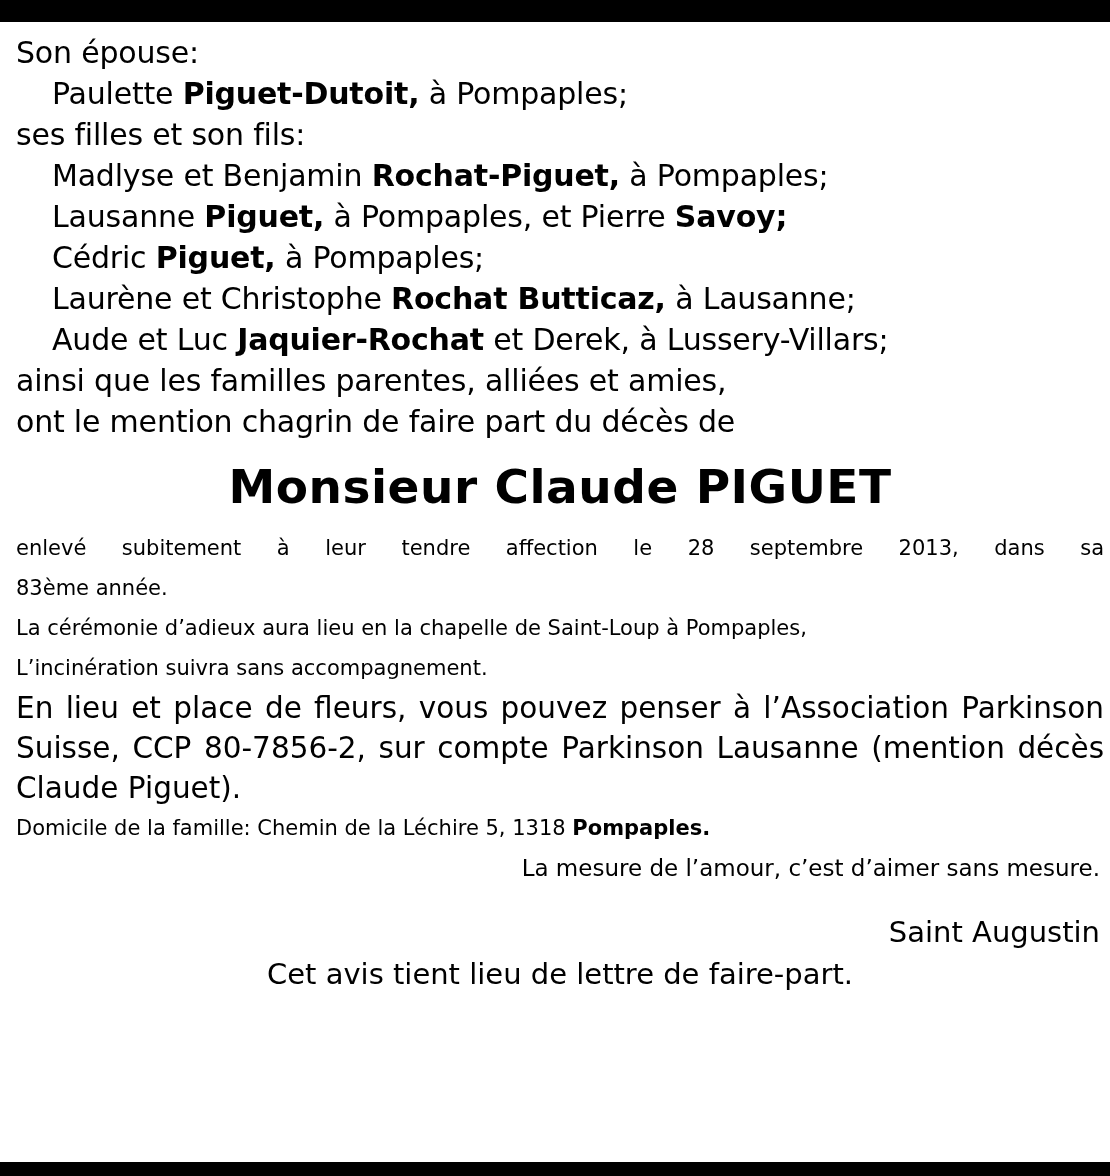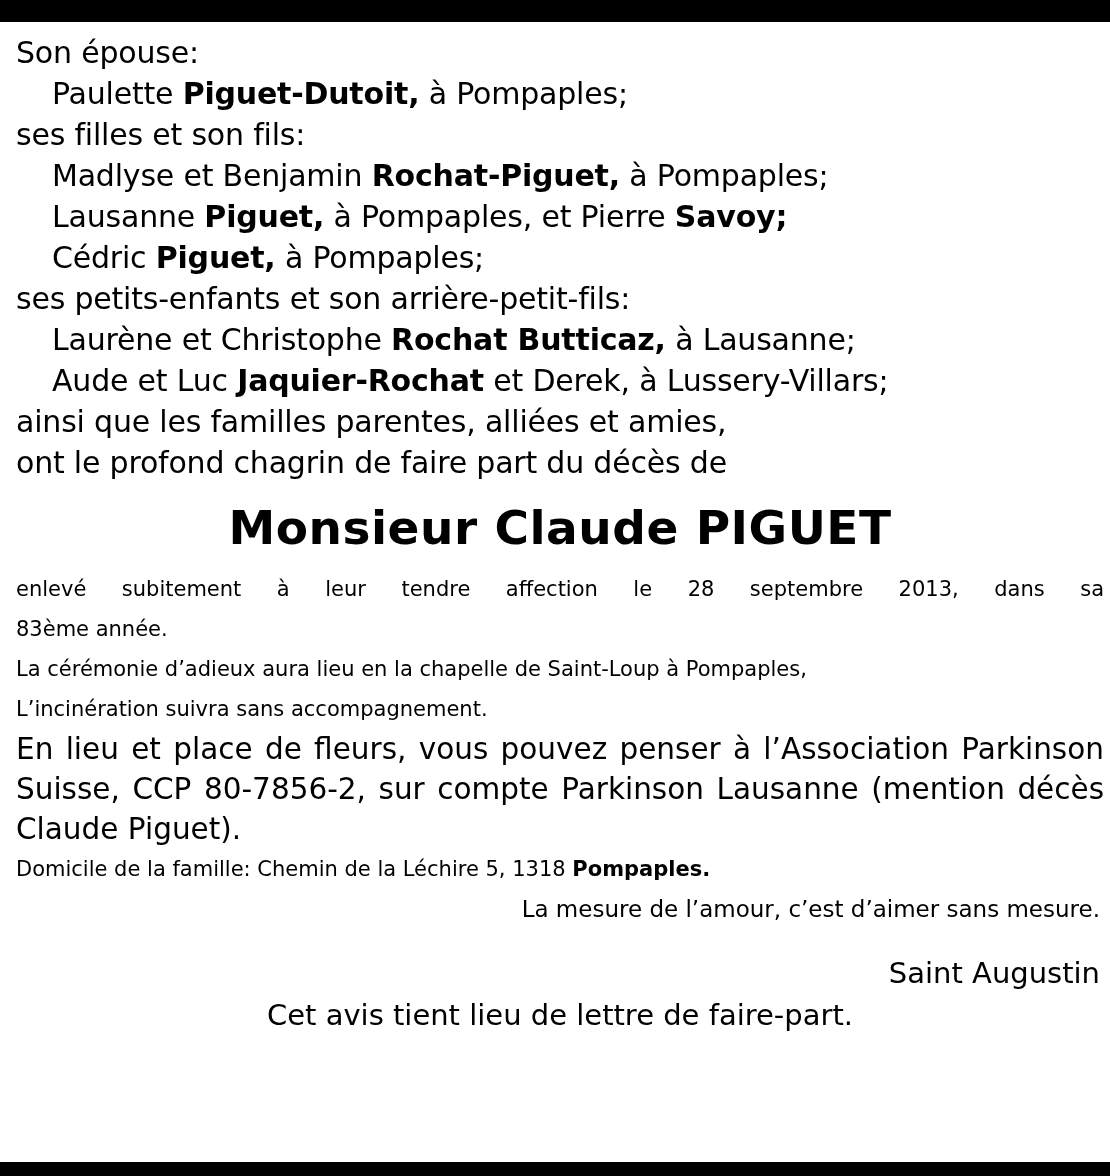--- a/index.html
+++ b/index.html
@@ -88,25 +88,24 @@
 
 <div class="notice">
 
   <div id="family-block">
       <div class="line"><span>Son épouse:</span></div>
       <div class="line indent"><span>Paulette </span><span class="bold">Piguet-Dutoit,</span><span> à Pompaples;</span></div>
       <div class="line"><span>ses filles et son fils:</span></div>
       <div class="line indent"><span>Madlyse et Benjamin </span><span class="bold">Rochat-Piguet,</span><span> à Pompaples;</span></div>
       <div class="line indent"><span>Lausanne </span><span class="bold">Piguet,</span><span> à Pompaples, et Pierre </span><span class="bold">Savoy;</span></div>
       <div class="line indent"><span>Cédric </span><span class="bold">Piguet,</span><span> à Pompaples;</span></div>
-      <div class="line"><span>ses petits-enfants et son arrière-petit-fils:</span></div>
       <div class="line indent"><span>Laurène et Christophe </span><span class="bold">Rochat Butticaz,</span><span> à Lausanne;</span></div>
       <div class="line indent"><span>Aude et Luc </span><span class="bold">Jaquier-Rochat</span><span> et Derek, à Lussery-Villars;</span></div>
       <div class="line"><span>ainsi que les familles parentes, alliées et amies,</span></div>
-      <div class="line"><span>ont le profond chagrin de faire part du décès de</span></div>
+      <div class="line"><span>ont le mention chagrin de faire part du décès de</span></div>
     </div>
 
   <div class="deceased-name">Monsieur Claude PIGUET</div>
 
   <div id="body-block">
       <div class="body-line nowrap-fill">enlevé subitement à leur tendre affection le 28 septembre 2013, dans sa</div>
       <div class="body-line">83ème année.</div>
       <div class="body-line">La cérémonie d’adieux aura lieu en la chapelle de Saint-Loup à Pompaples,</div>
       <div class="body-line">L’incinération suivra sans accompagnement.</div>
     </div>

